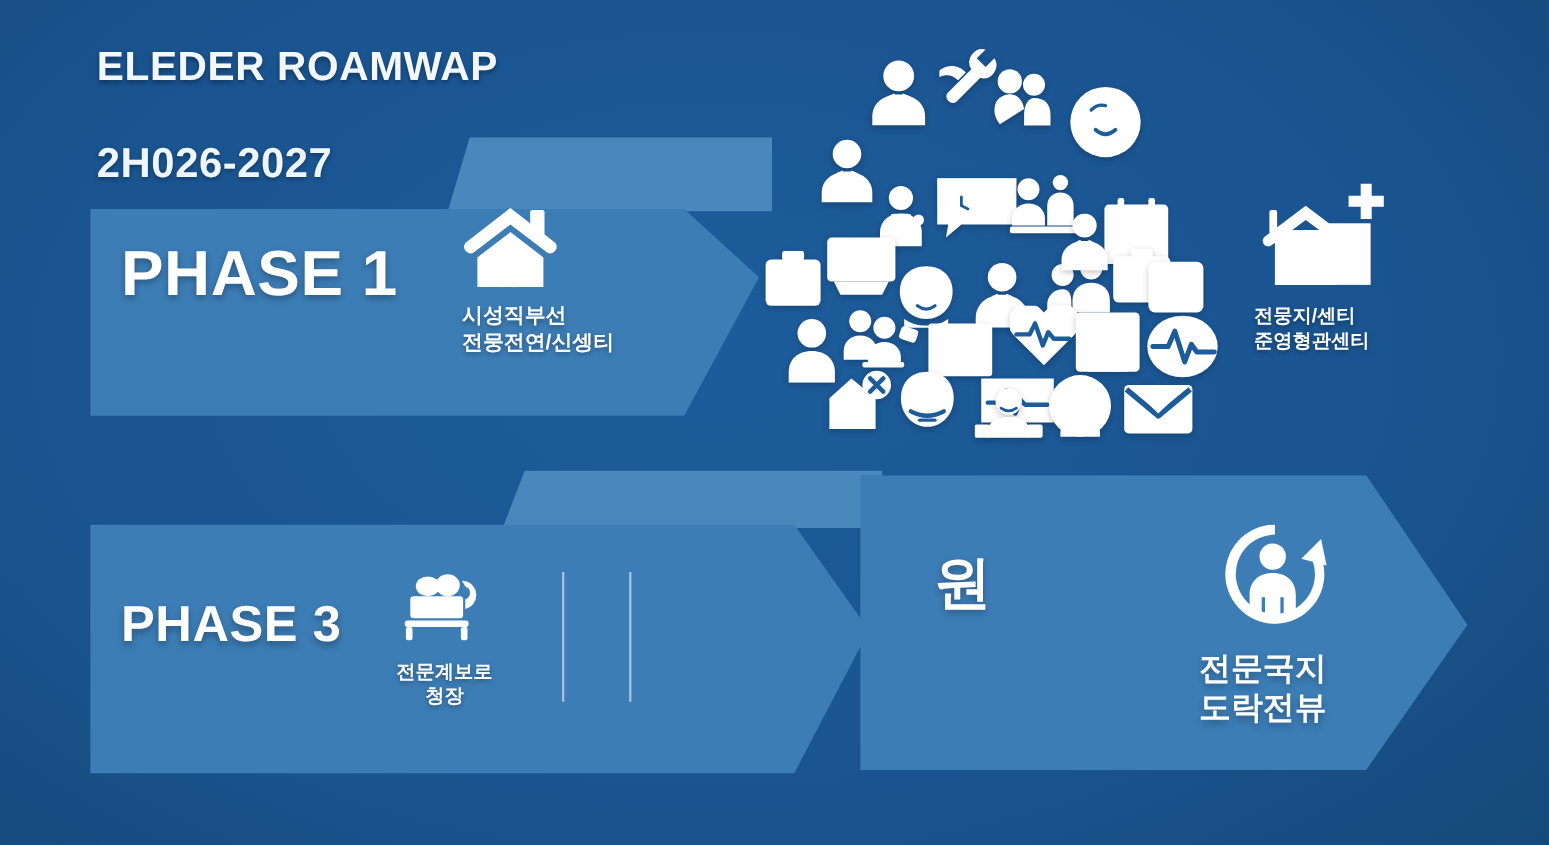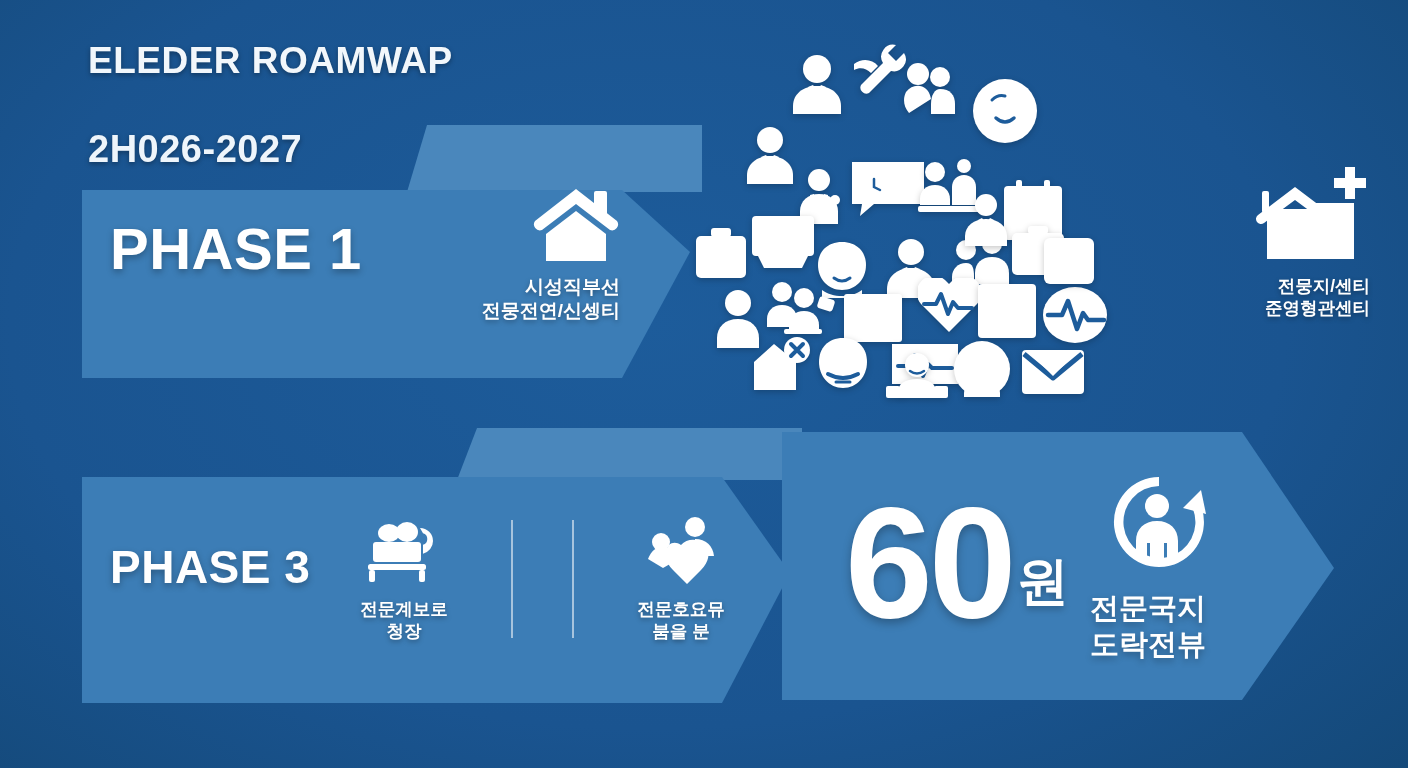--- a/index.html
+++ b/index.html
@@ -43,21 +43,21 @@
 
   .phase-label{
     position:absolute;color:#ffffff;font-weight:bold;
     text-shadow:0 3px 7px rgba(0,0,0,.30);
     letter-spacing:.5px;
   }
   #phase1-label{left:110px;top:215px;font-size:58px;}
   #phase3-label{left:110px;top:540px;font-size:46px;}
 
   
-  .igroup{position:absolute;text-align:right;}
+  .igroup{position:absolute;text-align:left;}
   .icap{
     color:#ffffff;font-size:19px;font-weight:bold;line-height:1.28;
     text-shadow:0 2px 5px rgba(0,0,0,.35);
     white-space:nowrap;
   }
   .icap.small{font-size:17.5px;}
   .ico{display:block;margin:0 auto 8px auto;}
   .ico path,.ico circle,.ico rect,.ico polygon,.ico ellipse{fill:#ffffff;}
 
   
@@ -180,45 +180,29 @@
       </span>
       <div class="icap small">전문계보로</div>
       <div class="icap small">청장</div>
     </div>
 
     <div class="divider"></div>
 
 
     <div class="divider"></div>
 
-    <div class="col">
-      <span class="ico">
-        <svg width="80" height="70" viewBox="0 0 80 70">
-          <circle cx="54" cy="11" r="10"></circle>
-          <circle cx="20" cy="26" r="9"></circle>
-          <path d="M54 23 c11 0 18 7 19 17 l-20 0 Z"></path>
-          <path d="M7 43 c3 -8 8 -12 14 -12 c7 0 12 5 15 13 l-14 8 Z"></path>
-          <path d="M40 29 c6 -7 18 -7 24 0 c6 7 4 17 -4 25 l-14 14 l-14 -14 c-8 -8 -10 -18 -4 -25 c3 -3 8 -3 12 0 Z"></path>
-          <circle cx="52" cy="44" r="8" fill="#3c7db6"></circle>
-          <circle cx="52" cy="44" r="4"></circle>
-        </svg>
-      </span>
-      <div class="icap small">전문호요뮤</div>
-      <div class="icap small">붐을 분</div>
-    </div>
   </div>
 
   <div class="band" style="left:782px;top:432px;">
     <svg width="560" height="272" viewBox="0 0 560 272" aria-hidden="true">
       <polygon class="band-fill" points="0,0 460,0 552,136 460,268 0,268"></polygon>
     </svg>
   </div>
 
   <div id="bignum-wrap">
-    <div id="bignum">60</div>
     <div id="bignum-unit">원</div>
   </div>
 
   <div id="rotate-icon">
     <svg width="108" height="104" viewBox="0 0 108 104">
       <path d="M54 7 a45 45 0 1 0 42 29 l-8 3 a36 36 0 1 1 -34 -23 Z" fill="#ffffff"></path>
       <polygon points="96 20 101 44 78 38" fill="#ffffff"></polygon>
       <circle cx="52" cy="36" r="12" fill="#ffffff"></circle>
       <path d="M52 51 c-13 0 -21 8 -21 20 l0 18 l11 0 l0 -16 l3 0 l0 16 l14 0 l0 -16 l3 0 l0 16 l11 0 l0 -18 c0 -12 -8 -20 -21 -20 Z" fill="#ffffff"></path>
     </svg>

